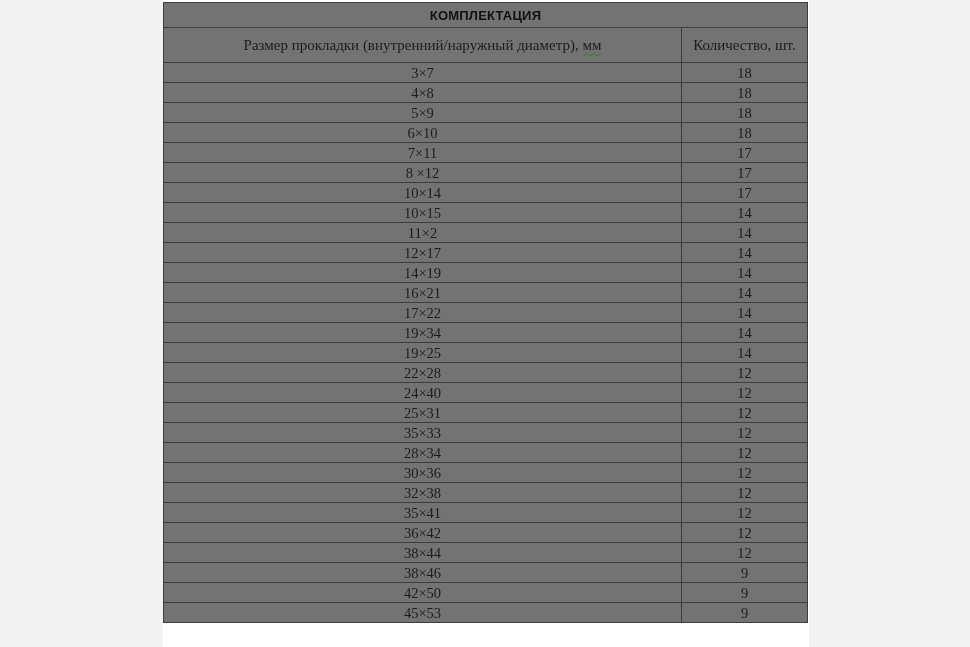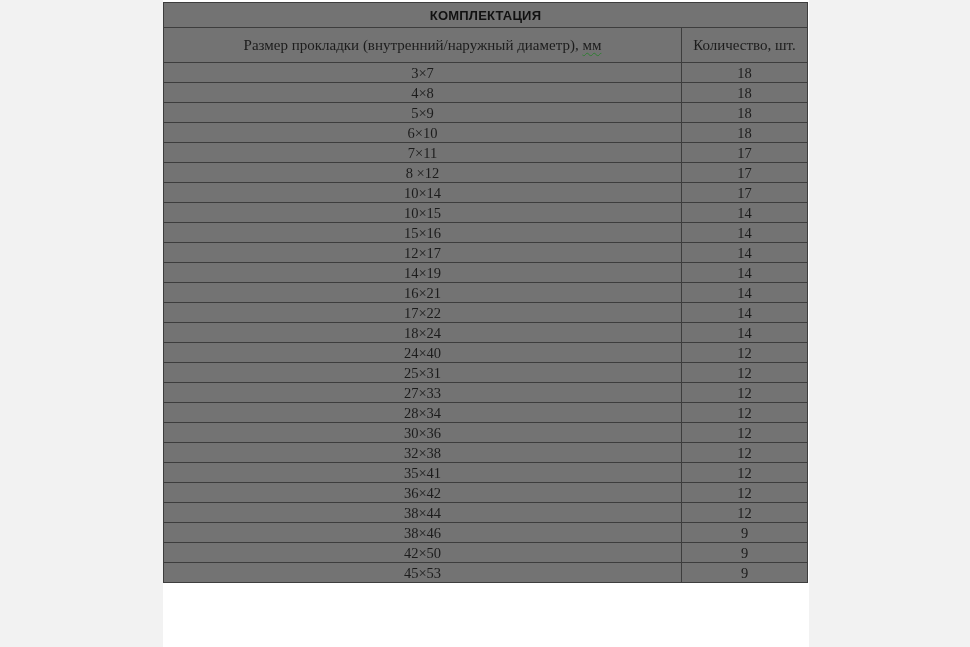--- a/index.html
+++ b/index.html
@@ -121,53 +121,61 @@
       </tr>
       <tr>
         <td>10×14</td>
         <td>17</td>
       </tr>
       <tr>
         <td>10×15</td>
         <td>14</td>
       </tr>
       <tr>
-        <td>15×16</td>
+        <td>11×2</td>
         <td>14</td>
       </tr>
       <tr>
         <td>12×17</td>
         <td>14</td>
       </tr>
       <tr>
         <td>14×19</td>
         <td>14</td>
       </tr>
       <tr>
         <td>16×21</td>
         <td>14</td>
       </tr>
       <tr>
         <td>17×22</td>
         <td>14</td>
       </tr>
       <tr>
-        <td>18×24</td>
-        <td>14</td>
+        <td>19×34</td>
+        <td>14</td>
+      </tr>
+      <tr>
+        <td>19×25</td>
+        <td>14</td>
+      </tr>
+      <tr>
+        <td>22×28</td>
+        <td>12</td>
       </tr>
       <tr>
         <td>24×40</td>
         <td>12</td>
       </tr>
       <tr>
         <td>25×31</td>
         <td>12</td>
       </tr>
       <tr>
-        <td>27×33</td>
+        <td>35×33</td>
         <td>12</td>
       </tr>
       <tr>
         <td>28×34</td>
         <td>12</td>
       </tr>
       <tr>
         <td>30×36</td>
         <td>12</td>
       </tr>

